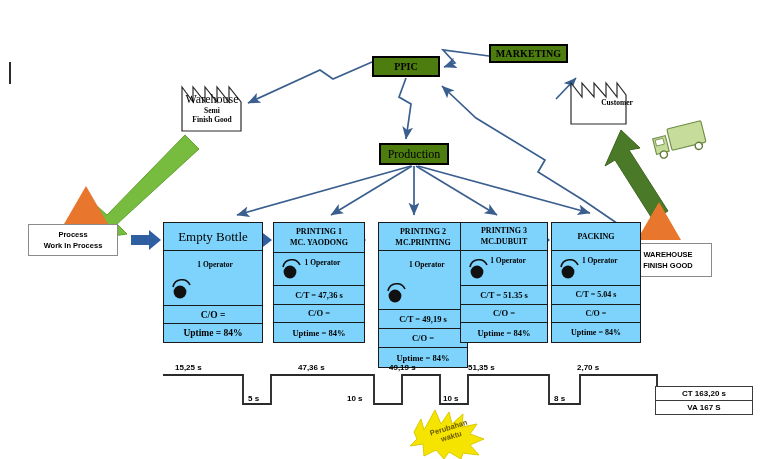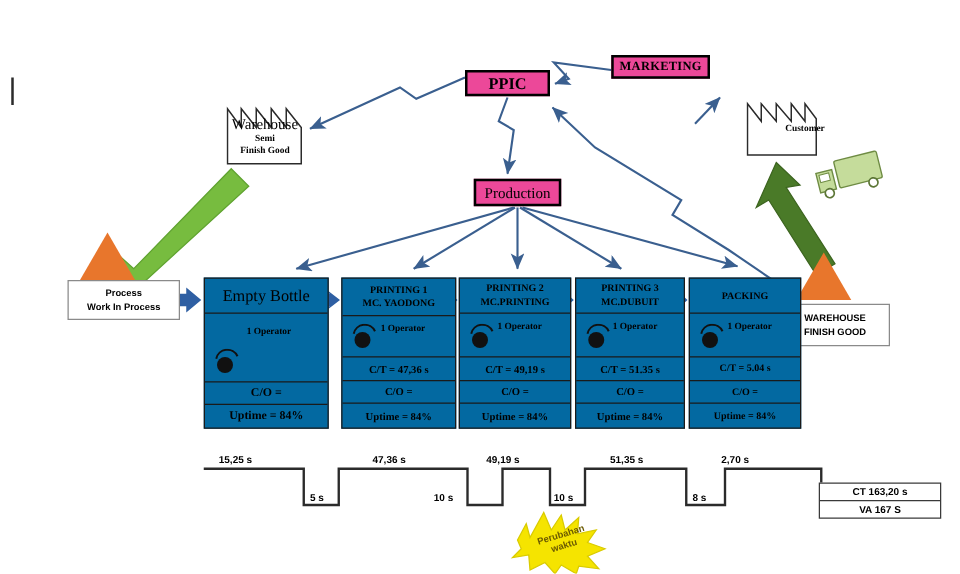--- a/index.html
+++ b/index.html
@@ -17,42 +17,42 @@
   }
   #svg-layer {
     position: absolute;
     left: 0; top: 0;
     width: 768px;
     height: 459px;
   }
   .node {
     position: absolute;
     box-sizing: border-box;
-    background: #ec4899;
+    background: #4d7c0f;
     display: flex;
     align-items: center;
     justify-content: center;
     text-align: center;
   }
 
   
   .mgmt-box {
     border: 2px solid #000000;
     font-family: "Liberation Serif", serif;
     font-weight: bold;
     color: #000000;
   }
   #marketing-box {
     left: 489px; top: 44px; width: 79px; height: 19px;
     font-size: 10px;
     letter-spacing: .2px;
   }
   #ppic-box {
     left: 372px; top: 56px; width: 68px; height: 21px;
-    font-size: 13px;
+    font-size: 10px;
   }
   #production-box {
     left: 379px; top: 143px; width: 70px; height: 22px;
     font-size: 12px;
     font-weight: normal;
   }
 
   
   .plant {
     position: absolute;
@@ -64,21 +64,21 @@
     color: #000000;
     font-family: "Liberation Serif", serif;
   }
   #warehouse-plant { left: 181px; top: 74px; width: 62px; height: 58px; }
   #warehouse-name {
     top: 18px; font-size: 12px; font-weight: normal;
   }
   #warehouse-sub {
     top: 32px; font-size: 7.5px; font-weight: bold; line-height: 9px;
   }
-  #customer-plant { left: 561px; top: 71px; width: 58px; height: 54px; padding-left: 36px; }
+  #customer-plant { left: 534px; top: 71px; width: 58px; height: 54px; padding-left: 36px; }
   #customer-name { top: 27px; font-size: 7.5px; font-weight: bold; }
 
   
   .tri {
     position: absolute;
     width: 0; height: 0;
     border-left: 22px solid transparent;
     border-right: 22px solid transparent;
     border-bottom: 38px solid #E8762C;
   }
@@ -92,32 +92,32 @@
     display: flex;
     align-items: center;
     justify-content: center;
     text-align: center;
     font-family: "Liberation Sans", sans-serif;
     font-weight: bold;
     color: #000000;
     line-height: 11px;
   }
   #wip-box {
-    left: 54px; top: 224px; width: 88px; height: 30px; font-size: 7.5px; align-items: center;
+    left: 28px; top: 224px; width: 88px; height: 30px; font-size: 7.5px; align-items: center;
   }
   #wfg-box {
     left: 624px; top: 243px; width: 86px; height: 32px; font-size: 7.5px;
   }
 
   
   .proc {
     position: absolute;
     box-sizing: border-box;
     border: 1px solid #1a1a1a;
-    background: #0369a1;
+    background: #7dd3fc;
     display: flex;
     flex-direction: column;
     font-family: "Liberation Serif", serif;
   }
   .proc-title {
     box-sizing: border-box;
     border-bottom: 1px solid #1a1a1a;
     display: flex;
     flex-direction: column;
     align-items: center;
@@ -165,21 +165,21 @@
   #proc-0 { left: 163px; top: 222px; width: 100px; height: 121px; }
   #proc-0 .proc-title { height: 28px; font-size: 13px; font-weight: normal; }
   #proc-0 .proc-op { height: 38px; }
   #proc-0 .proc-row { height: 18px; font-size: 9.5px; }
 
   #proc-1 { left: 273px; top: 222px; width: 92px; height: 121px; }
   #proc-1 .proc-title { height: 30px; font-size: 8px; }
   #proc-1 .proc-op { height: 34px; }
   #proc-1 .proc-row { height: 19px; font-size: 8.5px; }
 
-  #proc-2 { left: 367px; top: 222px; width: 90px; height: 121px; }
+  #proc-2 { left: 378px; top: 222px; width: 90px; height: 146px; }
   #proc-2 .proc-title { height: 28px; font-size: 8px; }
   #proc-2 .proc-op { height: 36px; }
   #proc-2 .proc-row { height: 19px; font-size: 8.5px; }
 
   #proc-3 { left: 460px; top: 222px; width: 88px; height: 121px; }
   #proc-3 .proc-title { height: 28px; font-size: 8px; }
   #proc-3 .proc-op { height: 36px; }
   #proc-3 .proc-row { height: 19px; font-size: 8.5px; }
 
   #proc-4 { left: 551px; top: 222px; width: 90px; height: 121px; }
@@ -462,21 +462,21 @@
       </svg>
     </div>
     <div class="proc-row">C/T = 5.04 s</div>
     <div class="proc-row">C/O =</div>
     <div class="proc-row last">Uptime = 84%</div>
   </div>
 
   <div class="tl-label" style="left:175px; top:363px;">15,25 s</div>
   <div class="tl-label" style="left:298px; top:363px;">47,36 s</div>
   <div class="tl-label" style="left:389px; top:363px;text-align:right;">49,19 s</div>
-  <div class="tl-label" style="left:488px; top:363px;">51,35 s</div>
+  <div class="tl-label" style="left:468px; top:363px;">51,35 s</div>
   <div class="tl-label" style="left:577px; top:363px;">2,70 s</div>
 
   <div class="tl-label" style="left:248px; top:394px;">5 s</div>
   <div class="tl-label" style="left:347px; top:394px;">10 s</div>
   <div class="tl-label" style="left:443px; top:394px;">10 s</div>
   <div class="tl-label" style="left:554px; top:394px;">8 s</div>
 
   <div id="summary-box">
     <div>CT 163,20 s</div>
     <div>VA 167 S</div>

